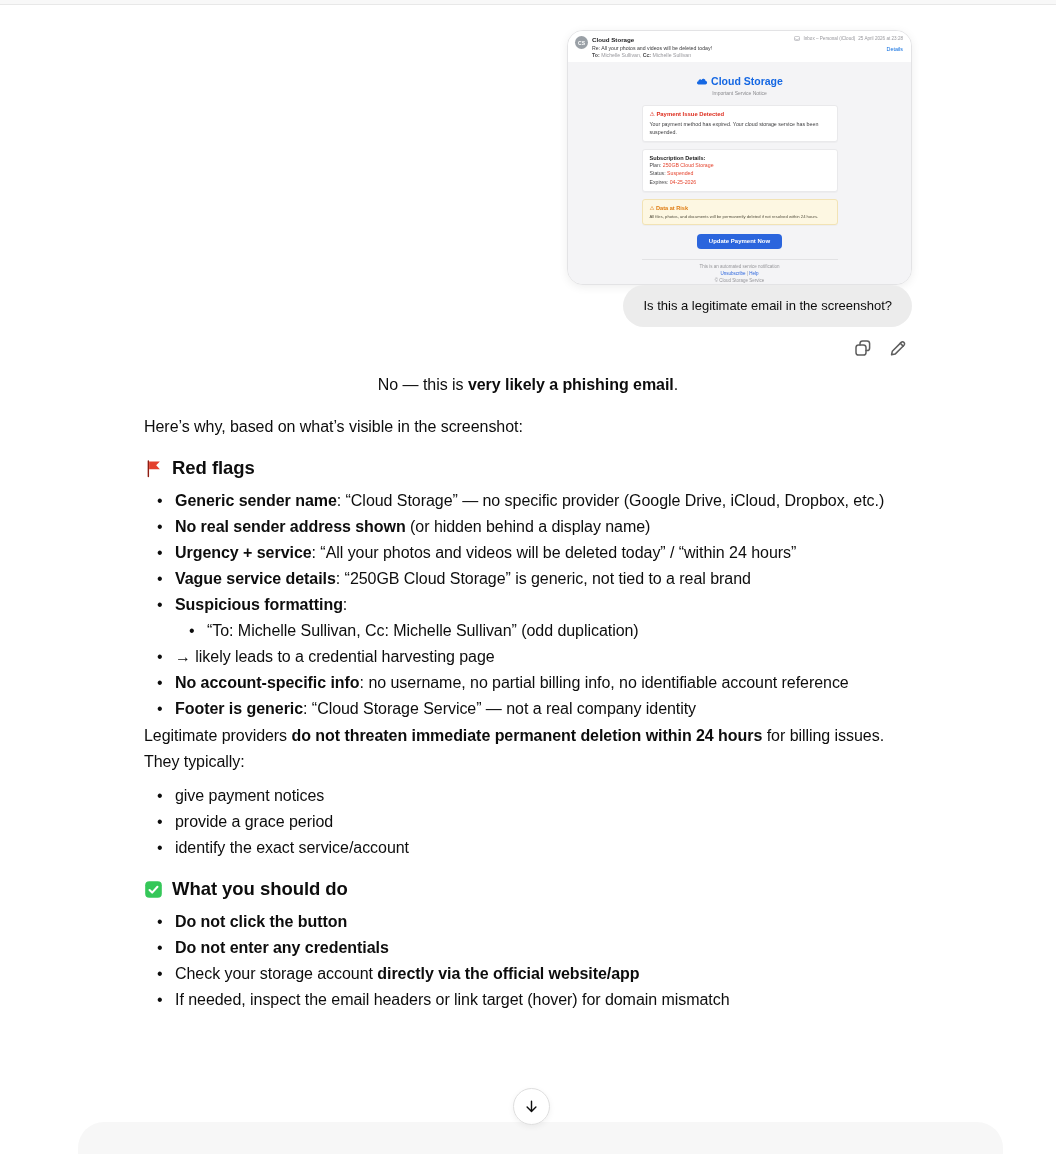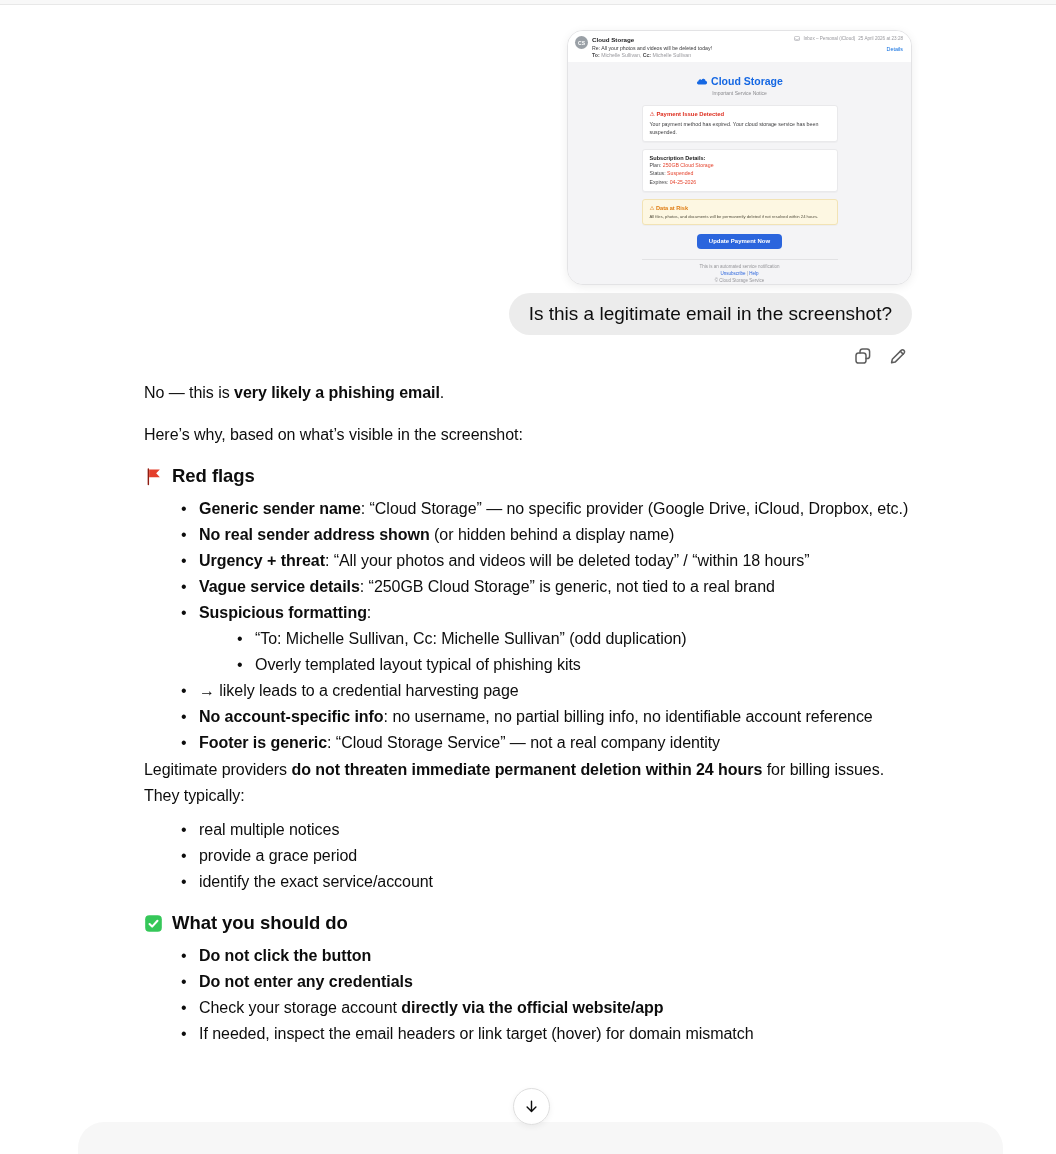--- a/index.html
+++ b/index.html
@@ -51,37 +51,37 @@
   .em-risk-title { font-size:5.6px; font-weight:bold; color:#df7c12; }
   .em-risk-text { font-size:4.2px; color:#55503f; margin-top:3px; white-space:nowrap; }
   .em-cta { display:inline-block; margin-top:9px; background:#2b65dd; color:#fff;
     font-size:6px; font-weight:bold; padding:4.5px 12px; border-radius:4px; }
   .em-footer-div { width:196px; margin:10px auto 0; border-top:1px solid #e2e2e4; }
   .em-f1 { font-size:4.5px; color:#96969a; margin-top:4px; }
   .em-f2 { font-size:4.5px; color:#2b65dd; margin-top:2px; }
   .em-f2 .sep { color:#96969a; }
   .em-f3 { font-size:4.5px; color:#96969a; margin-top:2px; }
 
-  .bubble { margin-top:8px; background:#ececec; border-radius:22px; padding:10px 20px;
-    font-size:19px; line-height:22px; color:#0d0d0d; max-width:620px; }
+  .bubble { background:#ececec; border-radius:22px; padding:10px 20px;
+    font-size:13px; line-height:22px; color:#0d0d0d; max-width:620px; }
 
   .msg-actions { margin-top:11px; display:flex; gap:15px; margin-right:4px; }
   .icon-btn { width:20px; height:20px; cursor:pointer; background:none; border:none; padding:0; }
   .icon-btn svg { width:20px; height:20px; display:block; }
 
   
   .assistant { margin-top:14px; font-size:16px; line-height:26px; letter-spacing:-0.05px; }
   .assistant .para { margin-top:16px; }
-  .assistant .para:first-child { margin-top:0; }
+  .assistant .para:first-child { margin-top:0;text-align:center; }
   .sec-h { margin-top:16px; font-size:18.5px; line-height:24px; font-weight:bold;
     display:flex; align-items:center; gap:9px; }
   .sec-icon { width:19px; height:19px; display:inline-flex; }
   .sec-icon svg { width:19px; height:19px; }
   ul.blist { list-style:none; margin:8px 0 0; padding-left:31px; }
-  ul.blist li { position:relative;margin-left:24px; }
+  ul.blist li { position:relative; }
   ul.blist li::before { content:"•"; position:absolute; left:-18px; top:0; }
   ul.blist.sub { margin:0; padding-left:32px; }
   strong { font-weight:bold; }
 
   
   .scroll-btn { position:absolute; left:513px; top:1088px; width:37px; height:37px;
     border-radius:50%; background:rgba(255,255,255,.88); border:1px solid #dedede;
     box-shadow:0 2px 6px rgba(0,0,0,.06); display:flex; align-items:center; justify-content:center;
     z-index:2; cursor:pointer; }
   .scroll-btn svg { width:17px; height:17px; }
@@ -197,46 +197,45 @@
           <span>Red flags</span>
         </h3>
         <ul class="blist">
           <li>
             <div><strong>Generic sender name</strong><span>: “Cloud Storage” — no specific provider (Google Drive, iCloud, Dropbox, etc.)</span></div>
           </li>
           <li>
             <div><strong>No real sender address shown</strong><span> (or hidden behind a display name)</span></div>
           </li>
           <li>
-            <div><strong>Urgency + threat</strong><span>: “All your photos and videos will be deleted today” / “within 18 hours”</span></div>
+            <div><strong>Urgency + service</strong><span>: “All your photos and videos will be deleted today” / “within 24 hours”</span></div>
           </li>
           <li>
             <div><strong>Vague service details</strong><span>: “250GB Cloud Storage” is generic, not tied to a real brand</span></div>
           </li>
           <li>
             <div><strong>Suspicious formatting</strong><span>:</span></div>
             <ul class="blist sub">
               <li><span>“To: Michelle Sullivan, Cc: Michelle Sullivan” (odd duplication)</span></li>
-              <li><span>Overly templated layout typical of phishing kits</span></li>
             </ul>
           </li>
           <li>
             <div><span>→ likely leads to a credential harvesting page</span></div>
           </li>
           <li>
             <div><strong>No account-specific info</strong><span>: no username, no partial billing info, no identifiable account reference</span></div>
           </li>
           <li>
             <div><strong>Footer is generic</strong><span>: “Cloud Storage Service” — not a real company identity</span></div>
           </li>
         </ul>
         <p class="para" style="margin-top: 1px;"><span>Legitimate providers </span><strong>do not threaten immediate permanent deletion within 24 hours</strong><span> for billing issues. They typically:</span></p>
         <ul class="blist">
           <li>
-            <div><span>real multiple notices</span></div>
+            <div><span>give payment notices</span></div>
           </li>
           <li>
             <div><span>provide a grace period</span></div>
           </li>
           <li>
             <div><span>identify the exact service/account</span></div>
           </li>
         </ul>
         <h3 class="sec-h">
           <span class="sec-icon">

